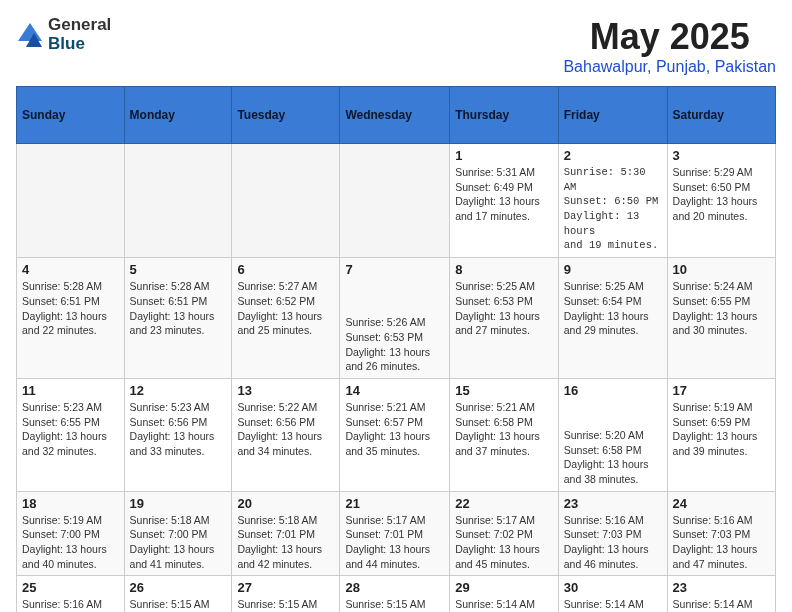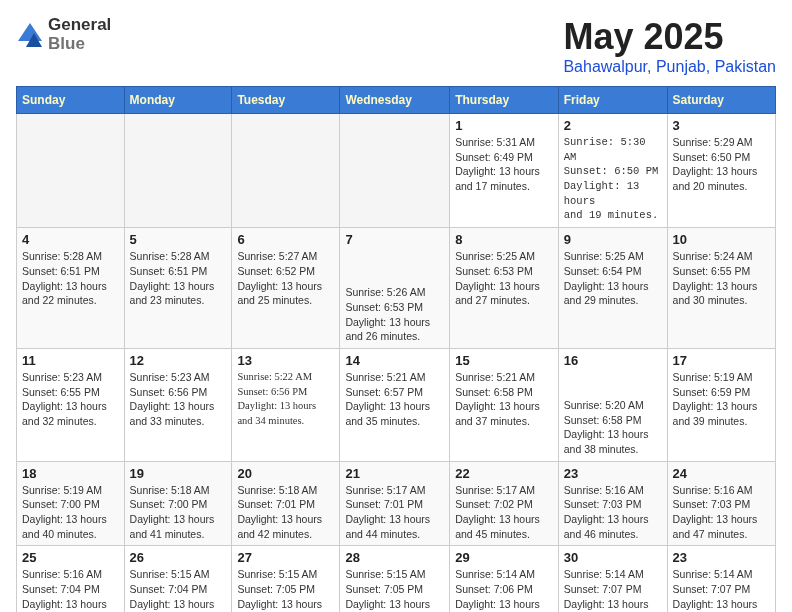--- a/index.html
+++ b/index.html
@@ -26,49 +26,49 @@
       line-height: 1.1;
     }
     .logo-general {
       font-size: 17px;
       font-weight: bold;
       color: #333;
     }
     .logo-blue {
       font-size: 17px;
       font-weight: bold;
-      color: #737373;
+      color: #0c4a6e;
     }
     .logo-icon {
       width: 28px;
       height: 28px;
       margin-right: 4px;
     }
     .title-block {
-      text-align: left;
+      text-align: center;
     }
     .main-title {
       font-size: 36px;
       font-weight: bold;
       color: #222;
     }
     .subtitle {
       font-size: 16px;
       color: #1d4ed8;
     }
     .calendar {
       width: 100%;
       border-collapse: collapse;
       font-size: 11px;
     }
     .calendar th {
       background-color: #3a7bd5;
-      color: #fef9c3;
+      color: #0f172a;
       text-align: left;
-      padding: 6px 5px;
+      padding: 21px 5px;
       font-size: 12px;
       border: 1px solid #2a5fa8;
     }
     .calendar td {
       border: 1px solid #ccc;
       vertical-align: top;
       padding: 4px 5px;
       width: 113px;
       min-height: 80px;
       background: #fff;
@@ -213,21 +213,21 @@
         </td>
         <td>
           <span class="day-number">12</span>
           <div class="day-info" style="white-space: pre-line;">Sunrise: 5:23 AM
 Sunset: 6:56 PM
 Daylight: 13 hours
 and 33 minutes.</div>
         </td>
         <td>
           <span class="day-number">13</span>
-          <div class="day-info" style="white-space: pre-line; font-family: Liberation Serif, serif;">Sunrise: 5:22 AM
+          <div class="day-info" style="white-space: pre-line;">Sunrise: 5:22 AM
 Sunset: 6:56 PM
 Daylight: 13 hours
 and 34 minutes.</div>
         </td>
         <td>
           <span class="day-number">14</span>
           <div class="day-info" style="white-space: pre-line;">Sunrise: 5:21 AM
 Sunset: 6:57 PM
 Daylight: 13 hours
 and 35 minutes.</div>

